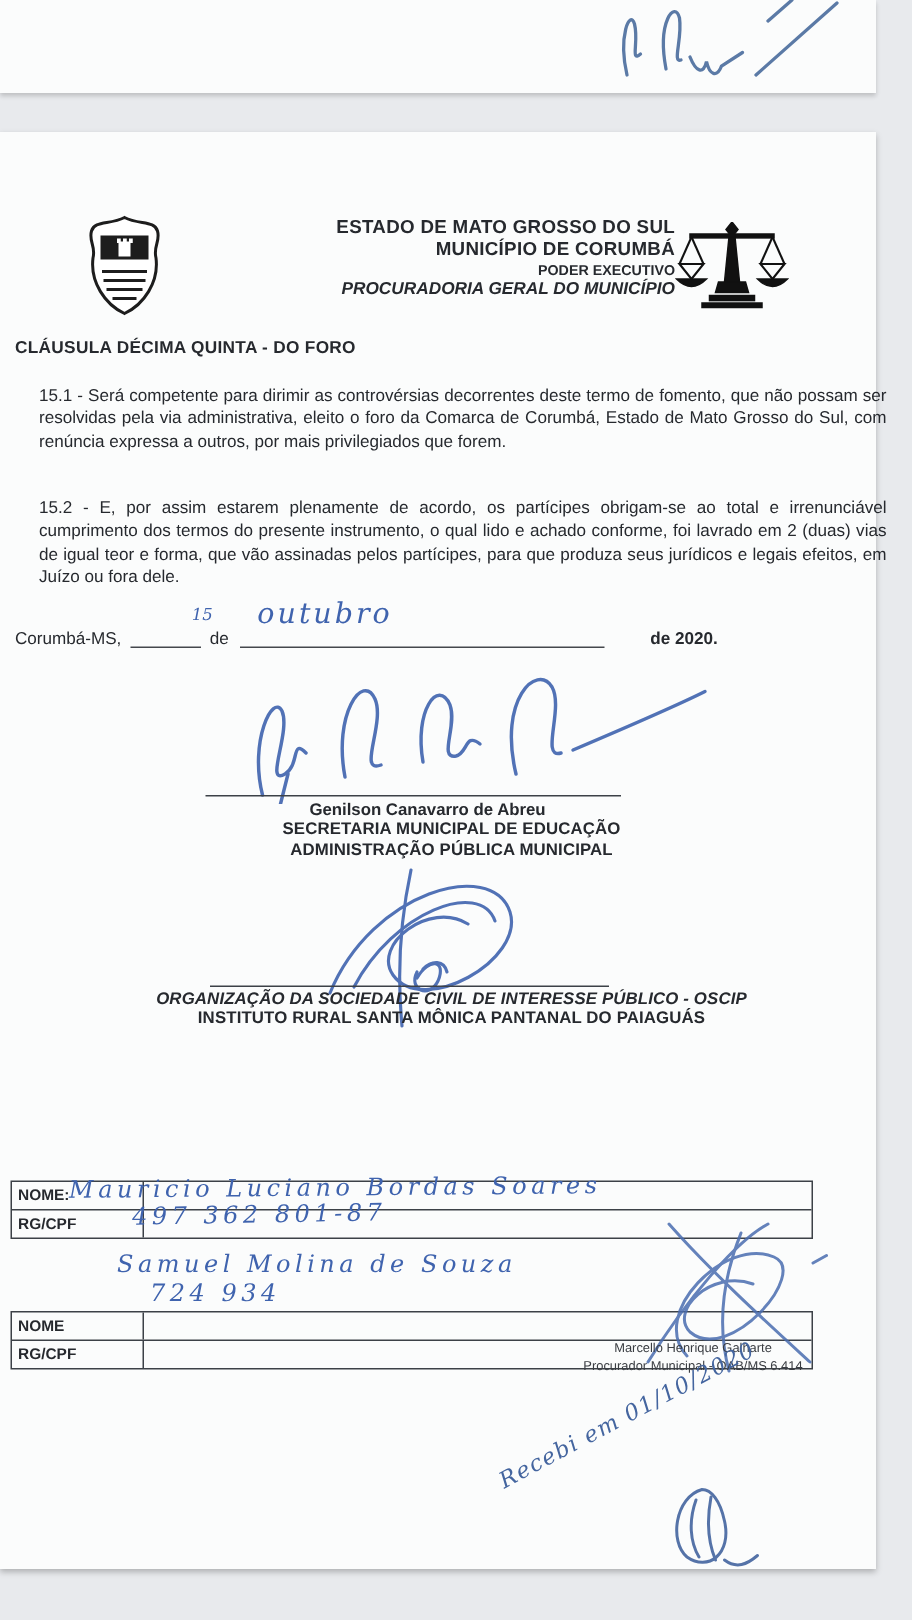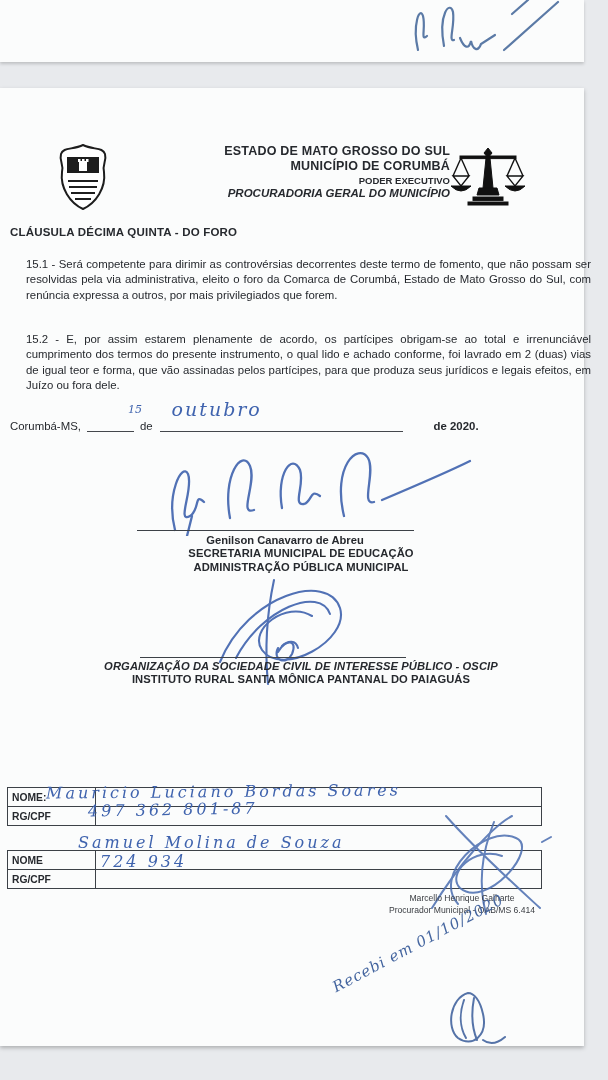--- a/index.html
+++ b/index.html
@@ -49,21 +49,21 @@
   .sig-org{font-size:11.2px;letter-spacing:0.1px;margin-left:32px;}
   .sig-org.it{font-style:italic;}
   
   .ftable{left:7px;width:533px;border:1.6px solid #3c4147;}
   .ftable .frow{display:flex;height:18px;align-items:center;}
   .ftable .frow + .frow{border-top:1.4px solid #3c4147;}
   .flabel{width:88px;padding-left:4px;font-size:10.3px;font-weight:bold;
           border-right:1.4px solid #3c4147;height:100%;display:flex;align-items:center;box-sizing:border-box;}
   .fvalue{flex:1;}
   .t1{top:699px;}
-  .t2{top:762px;}
+  .t2{top:786px;}
   .hw-cell{font-size:16px;letter-spacing:3px;white-space:nowrap;}
   .hw-name1{left:46px;top:694px;transform:rotate(-0.5deg);}
   .hw-cpf1{left:88px;top:712px;transform:rotate(-1deg);}
   .hw-name2{left:78px;top:745px;}
   .hw-cpf2{left:100px;top:764px;}
   
   .attorney{right:12px;top:805px;width:220px;text-align:center;font-size:8.6px;color:#3a3d42;line-height:11.5px;}
   
   .received{left:338px;top:890px;width:230px;transform:rotate(-28deg);transform-origin:left bottom;
             font-size:15px;letter-spacing:1px;white-space:nowrap;color:#44659f;}

